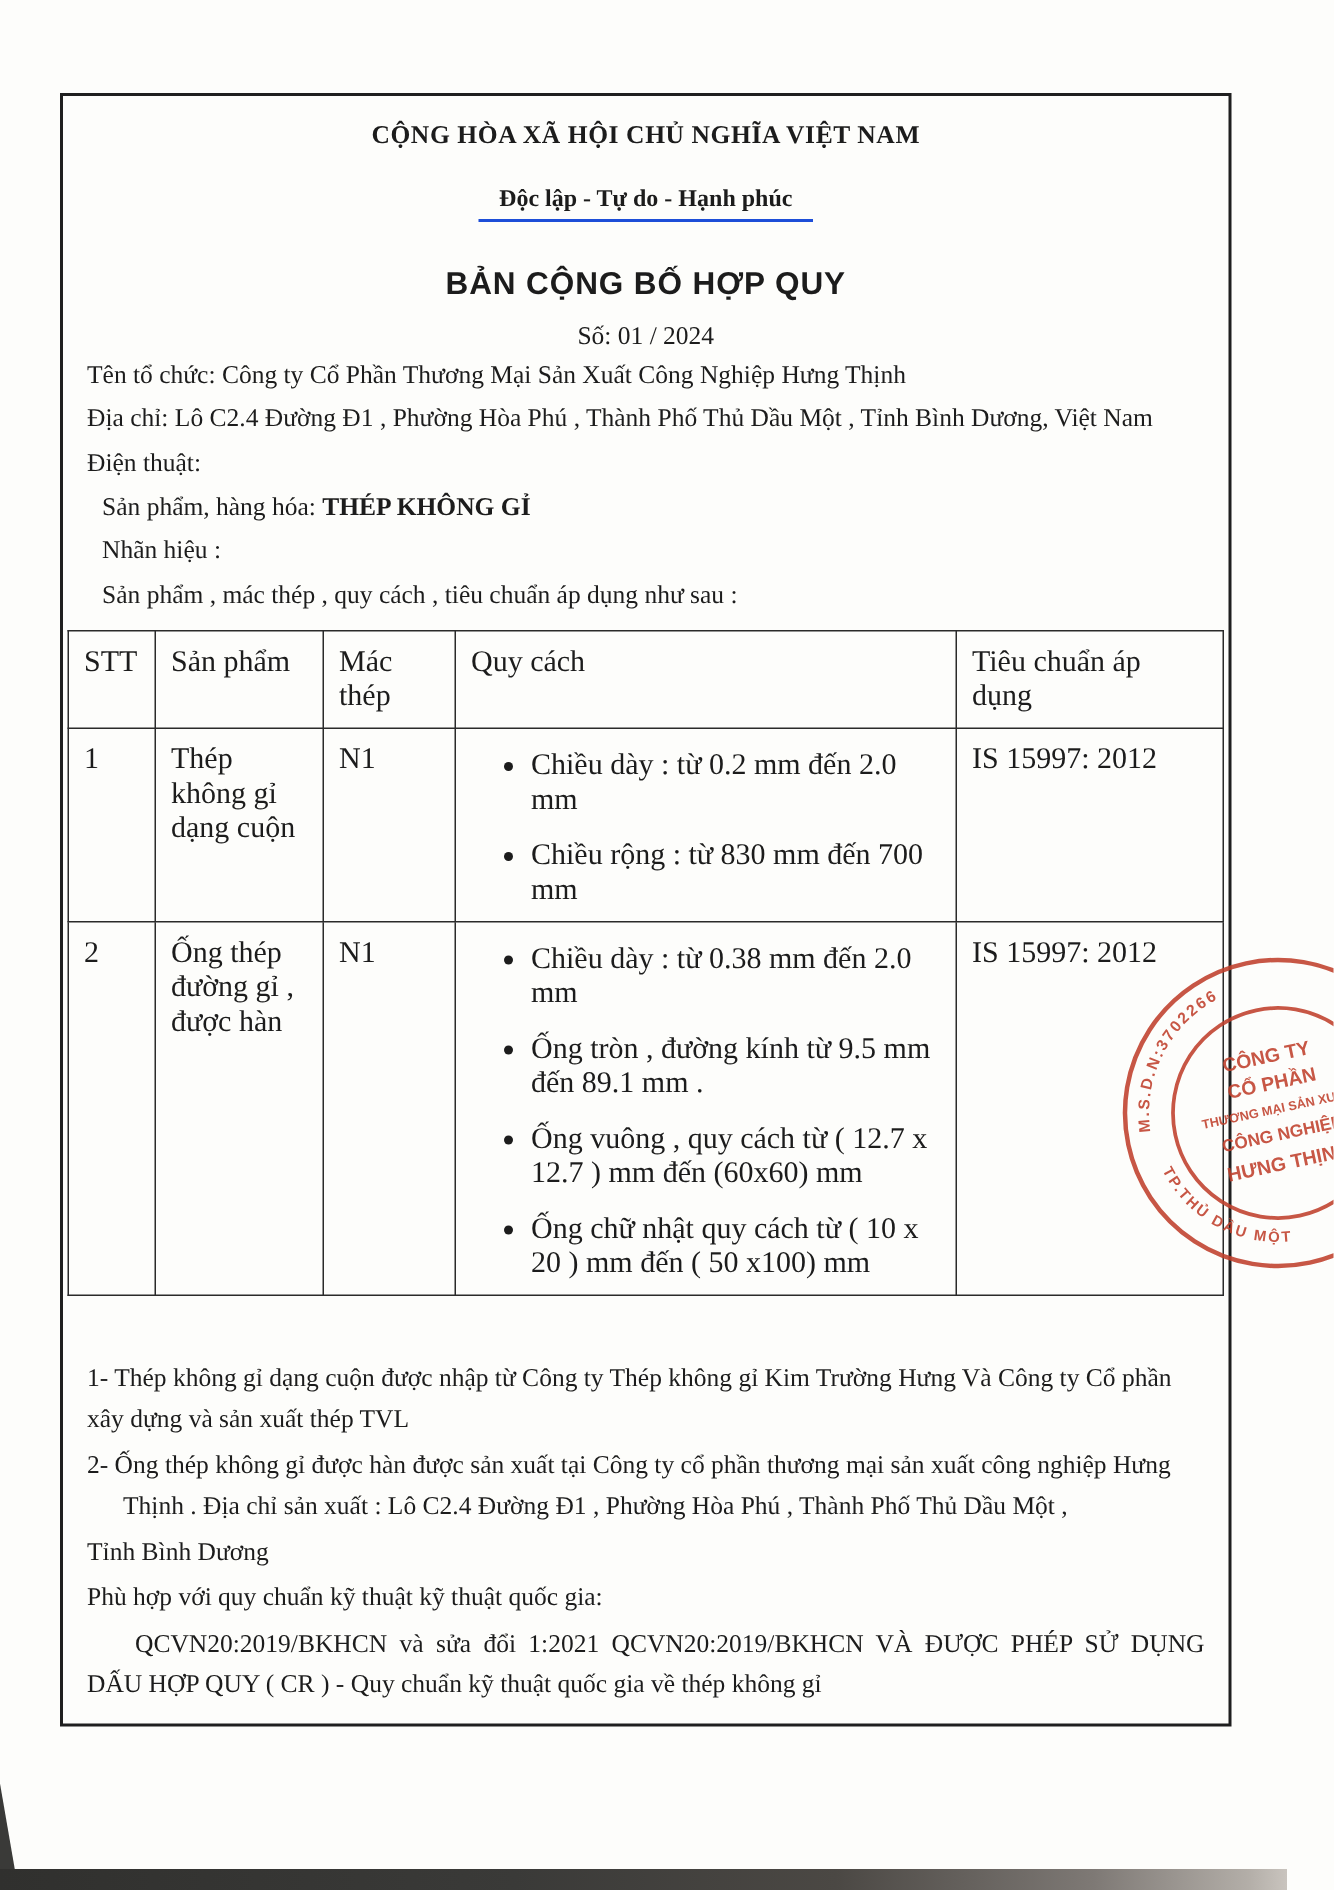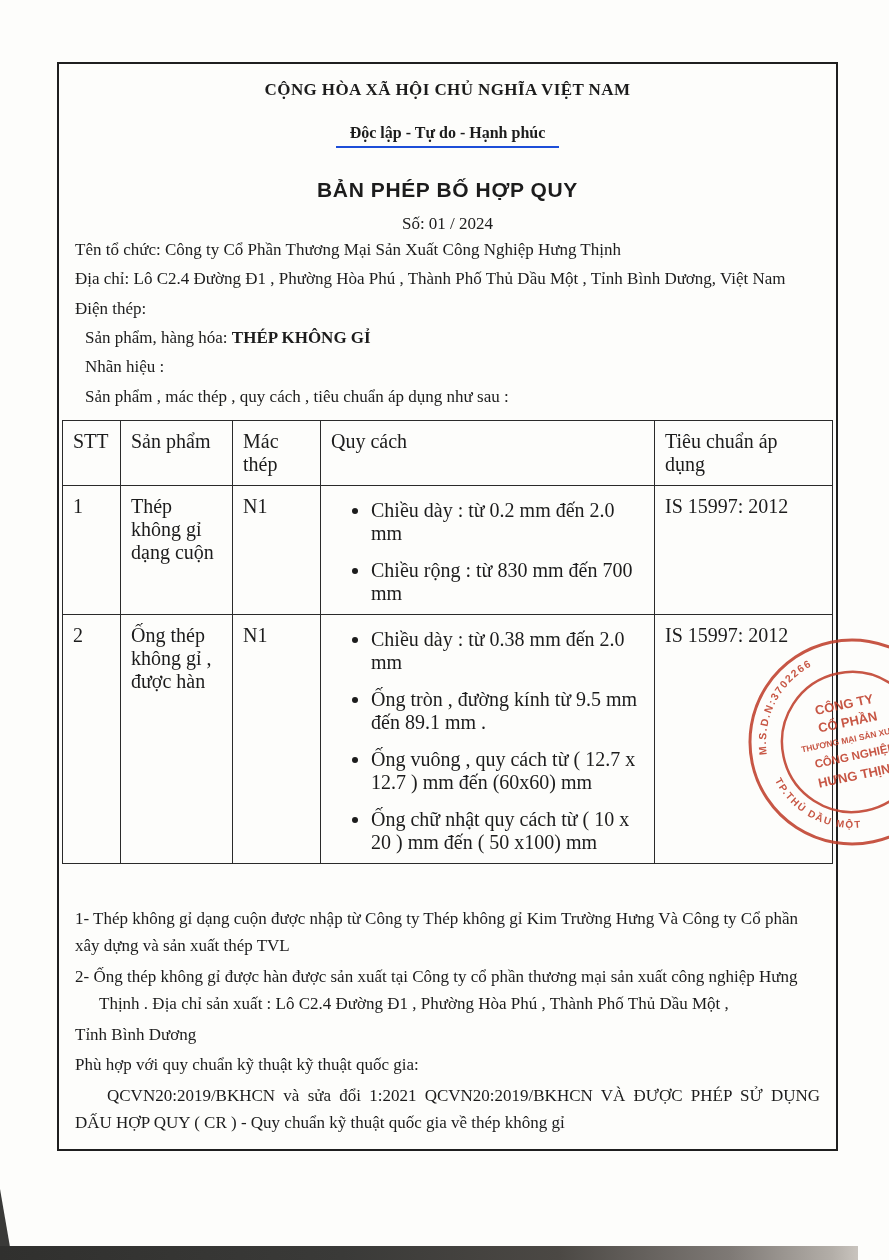--- a/index.html
+++ b/index.html
@@ -2,21 +2,21 @@
 <html><head>
 <meta charset="utf-8">
 <style>
   html,body{margin:0;padding:0;}
   body{
     width:889px;height:1260px;position:relative;overflow:hidden;
     background:#fdfdfb;color:#1c1c1c;
     font-family:"Liberation Serif", serif;
   }
   .frame{
-    position:absolute;left:57px;top:62px;width:781px;height:1089px;
+    position:absolute;left:40px;top:62px;width:781px;height:1089px;
     border:2px solid #1f1f1f;box-sizing:border-box;
     padding:12px 16px 0 16px;
   }
   .center{text-align:center;}
   .nat-title{font-weight:bold;font-size:17px;letter-spacing:.4px;margin-top:4px;}
   .motto{
     display:inline-block;font-weight:bold;font-size:16px;
     border-bottom:2px solid #1d4ed8;padding:0 14px 4px 14px;margin-top:6px;
   }
   .doc-title{
@@ -71,27 +71,27 @@
 </head>
 <body>
 
 <div class="frame">
 
   <div class="center">
     <div class="nat-title">CỘNG HÒA XÃ HỘI CHỦ NGHĨA VIỆT NAM</div><br>
     <span class="motto">Độc lập - Tự do - Hạnh phúc</span>
   </div>
 
-  <div class="center doc-title">BẢN PHÉP BỐ HỢP QUY</div>
+  <div class="center doc-title">BẢN CỘNG BỐ HỢP QUY</div>
   <div class="center doc-number">Số: 01 / 2024</div>
 
   <div class="info">
     <p>Tên tổ chức: Công ty Cổ Phần Thương Mại Sản Xuất Công Nghiệp Hưng Thịnh</p>
     <p>Địa chỉ: Lô C2.4 Đường Đ1 , Phường Hòa Phú , Thành Phố Thủ Dầu Một , Tỉnh Bình Dương, Việt Nam</p>
-    <p>Điện thép:</p>
+    <p>Điện thuật:</p>
     <p class="indented"><span>Sản phẩm, hàng hóa: </span><span class="product-value">THÉP KHÔNG GỈ</span></p>
     <p class="indented">Nhãn hiệu :</p>
     <p class="indented">Sản phẩm , mác thép , quy cách , tiêu chuẩn áp dụng như sau :</p>
   </div>
 
   <table class="conf">
     <colgroup>
       <col class="c-stt">
         <col class="c-sp">
         <col class="c-mt">
@@ -115,21 +115,21 @@
         <td class="qc">
           <ul>
             <li>Chiều dày : từ 0.2 mm đến 2.0 mm</li>
             <li>Chiều rộng : từ 830 mm đến 700 mm</li>
           </ul>
         </td>
         <td>IS 15997: 2012</td>
       </tr>
       <tr>
         <td class="stt">2</td>
-        <td class="sp">Ống thép không gỉ , được hàn</td>
+        <td class="sp">Ống thép đường gỉ , được hàn</td>
         <td class="mac">N1</td>
         <td class="qc">
           <ul>
             <li>Chiều dày : từ 0.38 mm đến 2.0 mm</li>
             <li>Ống tròn , đường kính từ 9.5 mm đến 89.1 mm .</li>
             <li>Ống vuông , quy cách từ ( 12.7 x 12.7 ) mm đến (60x60) mm</li>
             <li>Ống chữ nhật quy cách từ ( 10 x 20 ) mm đến ( 50 x100) mm</li>
           </ul>
         </td>
         <td>IS 15997: 2012</td>

